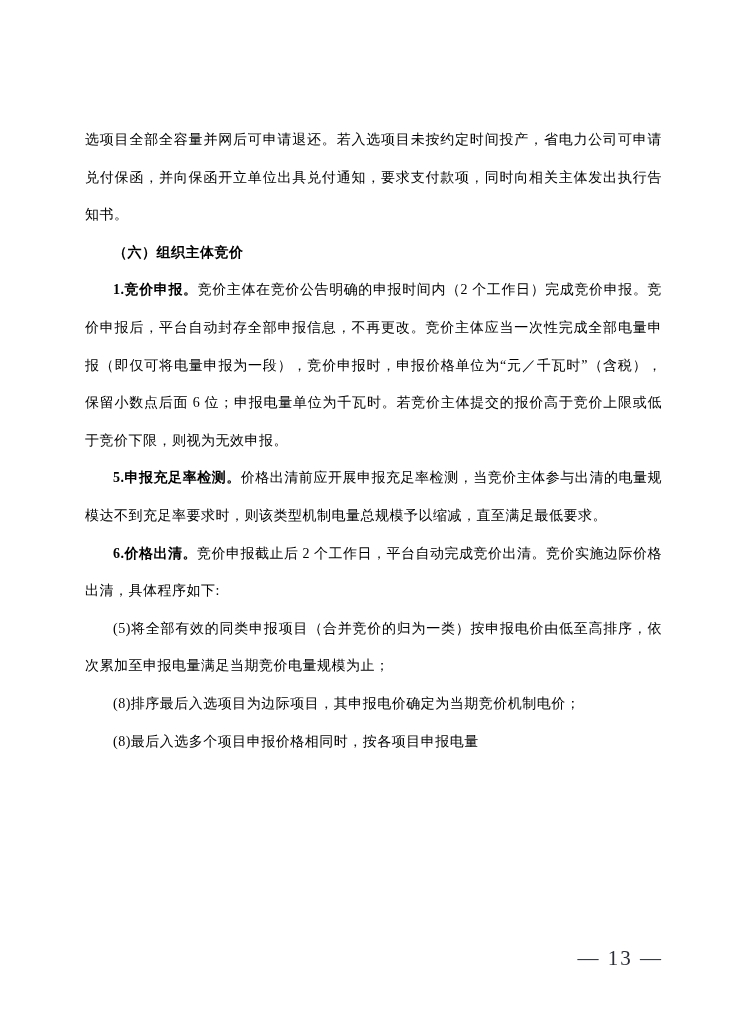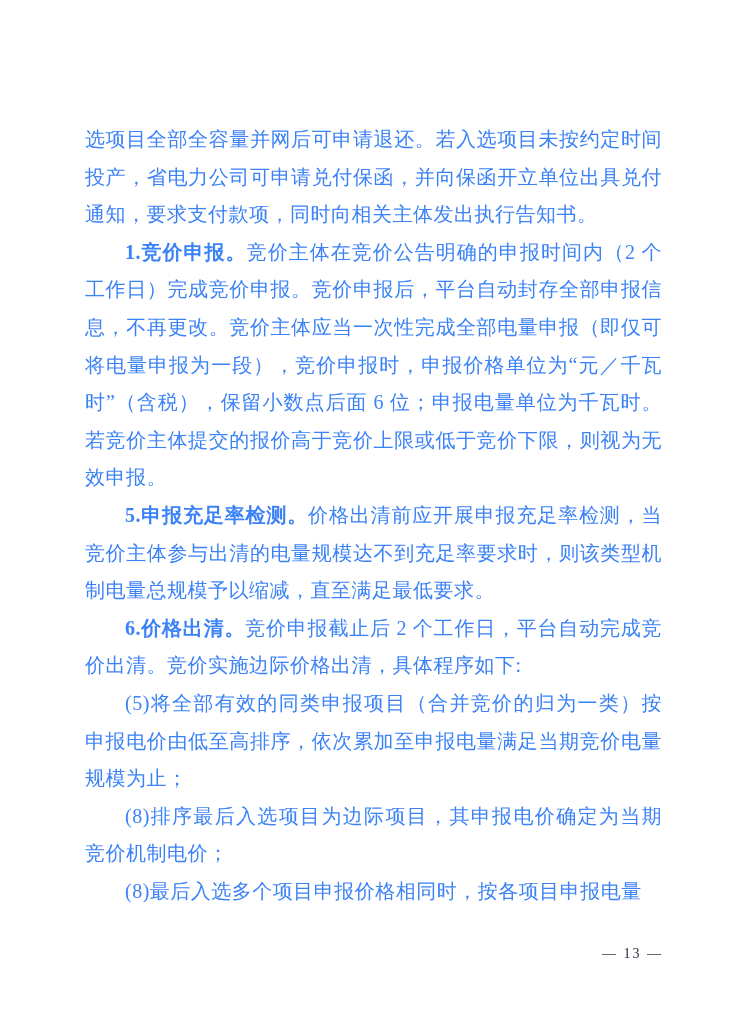--- a/index.html
+++ b/index.html
@@ -17,56 +17,57 @@
     color: #212121;
   }
   .doc-body {
     position: absolute;
     left: 85px;
     top: 121px;
     width: 577px;
   }
   .doc-body p {
     margin: 0;
-    font-size: 20px;
+    font-size: 14px;
     line-height: 37.6px;
     letter-spacing: 0.5px;
     text-align: justify;
     text-justify: inter-ideograph;
     text-indent: 2em;
-    color: #3b82f6;
+    color: #000000;
   }
   .doc-body p.no-indent {
     text-indent: 0;
   }
   .doc-body p.heading {
     font-weight: bold;
     text-align: left;
   }
   .lead {
     font-weight: bold;
   }
   .page-number {
     position: absolute;
     top: 946px;
     right: 84px;
-    font-size: 14px;
+    font-size: 21px;
     letter-spacing: 2px;
     color: #2b2f3a;
     font-family: "Liberation Serif", "DejaVu Serif", serif;
   }
 </style>
 </head>
 <body>
 
 <div class="page">
   <div class="doc-body">
 
     <p class="no-indent">选项目全部全容量并网后可申请退还。若入选项目未按约定时间投产，省电力公司可申请兑付保函，并向保函开立单位出具兑付通知，要求支付款项，同时向相关主体发出执行告知书。</p>
 
+    <p class="heading">（六）组织主体竞价</p>
 
     <p><span class="lead">1.竞价申报。</span><span>竞价主体在竞价公告明确的申报时间内（2 个工作日）完成竞价申报。竞价申报后，平台自动封存全部申报信息，不再更改。竞价主体应当一次性完成全部电量申报（即仅可将电量申报为一段），竞价申报时，申报价格单位为“元／千瓦时”（含税），保留小数点后面 6 位；申报电量单位为千瓦时。若竞价主体提交的报价高于竞价上限或低于竞价下限，则视为无效申报。</span></p>
 
     <p><span class="lead">5.申报充足率检测。</span><span>价格出清前应开展申报充足率检测，当竞价主体参与出清的电量规模达不到充足率要求时，则该类型机制电量总规模予以缩减，直至满足最低要求。</span></p>
 
     <p><span class="lead">6.价格出清。</span><span>竞价申报截止后 2 个工作日，平台自动完成竞价出清。竞价实施边际价格出清，具体程序如下:</span></p>
 
     <p>(5)将全部有效的同类申报项目（合并竞价的归为一类）按申报电价由低至高排序，依次累加至申报电量满足当期竞价电量规模为止；</p>
 
     <p>(8)排序最后入选项目为边际项目，其申报电价确定为当期竞价机制电价；</p>

